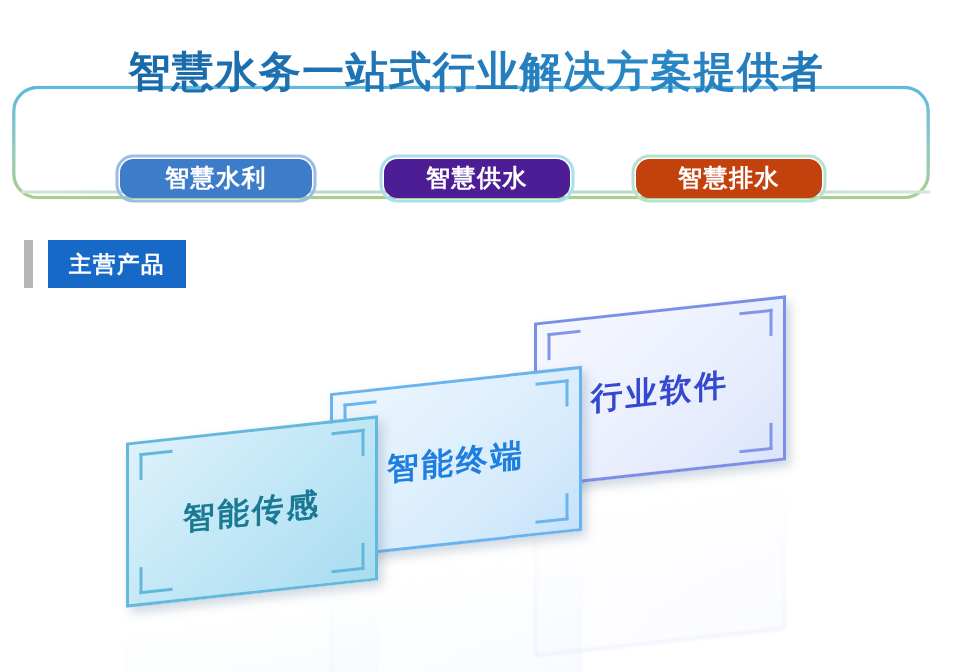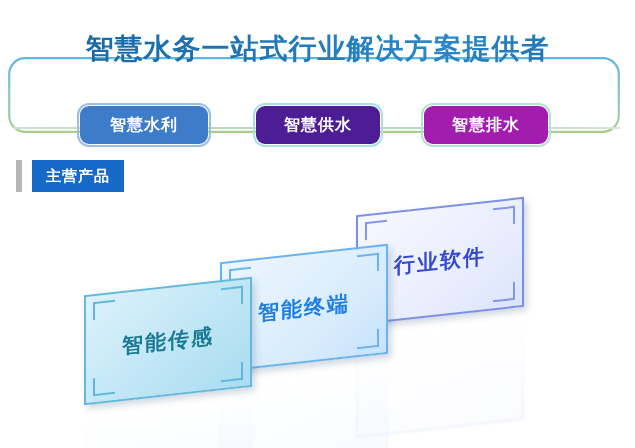--- a/index.html
+++ b/index.html
@@ -38,37 +38,37 @@
   .connector{
     position:absolute;left:14px;top:127px;width:606px;height:2px;
     background:linear-gradient(90deg,#cfe3d5 0%,#bcd9c8 25%,#bcd9c8 75%,#d4e6da 100%);
     z-index:3;
   }
 
   
   .pills{position:absolute;left:0;top:106px;width:635px;height:44px;z-index:4;}
   .pill{
     position:absolute;top:0;
-    height:38px;
+    height:26px;
     border-radius:9px;
     display:flex;align-items:center;justify-content:center;
     color:#ffffff;
     font-size:16px;font-weight:bold;letter-spacing:1px;
     box-sizing:border-box;
   }
   .pill .ring{
     position:absolute;inset:-3px;border-radius:12px;
     border:2px solid rgba(255,255,255,0);
     pointer-events:none;
   }
   .pill-1{left:80px;width:128px;background:#3d7cc9;}
   .pill-1 .ring{border-color:#9dbde6;}
   .pill-2{left:256px;width:124px;background:#4c1d95;}
   .pill-2 .ring{border-color:#a7e0ec;}
-  .pill-3{left:424px;width:124px;background:#a21caf;text-align:right;}
+  .pill-3{left:424px;width:124px;background:#c2410c;text-align:right;}
   .pill-3 .ring{border-color:#b6e2cf;}
   .pill span{position:relative;z-index:2;}
 
   
   .sec-label{position:absolute;left:16px;top:160px;height:32px;display:flex;align-items:stretch;z-index:6;}
   .sec-bar{width:6px;background:#b6b6b6;height:32px;}
   .sec-box{
     margin-left:10px;
     background:#1769c8;
     color:#ffffff;

